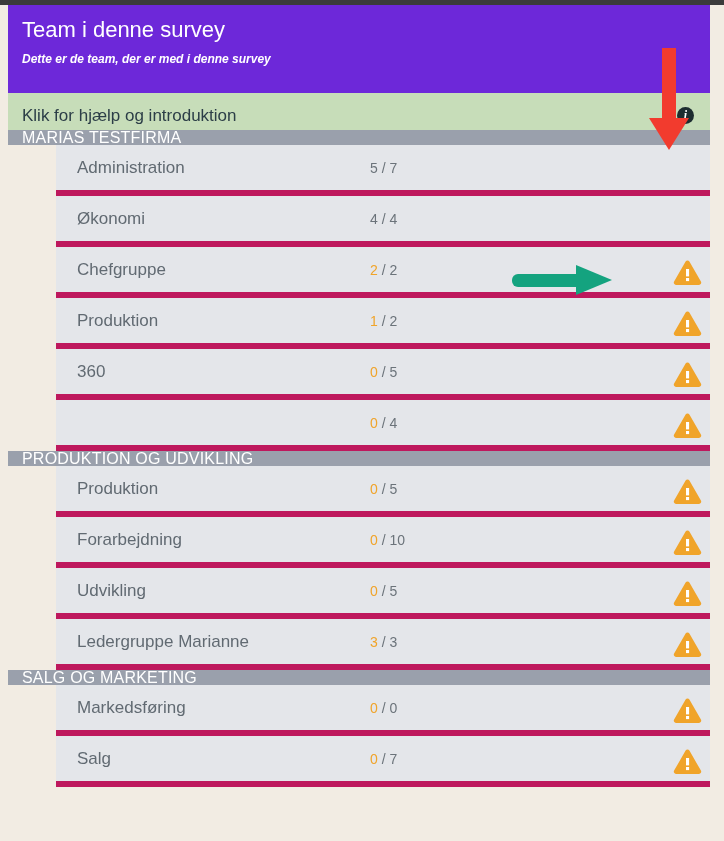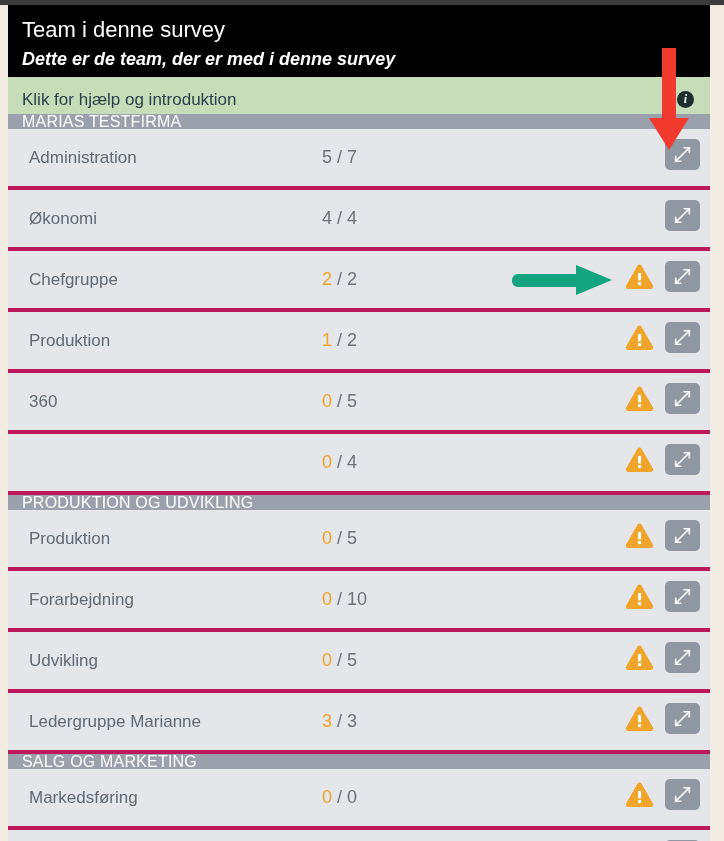--- a/index.html
+++ b/index.html
@@ -24,32 +24,32 @@
   #panel {
     position: absolute;
     top: 5px;
     left: 8px;
     width: 702px;
     height: 836px;
     overflow: hidden;
   }
   
   .hdr {
-    background: #000000;
-    padding: 10px 0 8px 14px;
+    background: #6d28d9;
+    padding: 10px 0 24px 14px;
   }
   .hdr-title {
     color: #ffffff;
     font-size: 22px;
     line-height: 30px;
     font-weight: normal;
   }
   .hdr-sub {
     color: #ffffff;
-    font-size: 18px;
+    font-size: 12px;
     font-style: italic;
     font-weight: bold;
     line-height: 20px;
     margin-top: 4px;
   }
   
   .helpbar {
     background: #c7ddb9;
     height: 29px;
     display: flex;
@@ -81,37 +81,38 @@
     display: flex;
     align-items: center;
     padding-left: 14px;
     color: #ffffff;
     font-size: 16px;
     letter-spacing: 0.2px;
   }
   
   .row {
     background: #e4e6ea;
-    height: 61px;
+    height: 51px;
     display: flex;
     align-items: center;
-    border-bottom: 4px solid #be185d;
+    border-bottom: 6px solid #be185d;
     box-sizing: border-box;
     position: relative;
+    margin-left: 48px;
   }
   .row-name {
     position: absolute;
     left: 21px;
     color: #616a72;
     font-size: 17px;
   }
   .row-count {
     position: absolute;
     left: 314px;
-    font-size: 18px;
+    font-size: 14px;
     color: #6b737a;
     white-space: pre;
   }
   .row-count .cur {
     color: #6b737a;
   }
   .row-count.warn .cur {
     color: #f0a42a;
   }
   .warn-icon {

